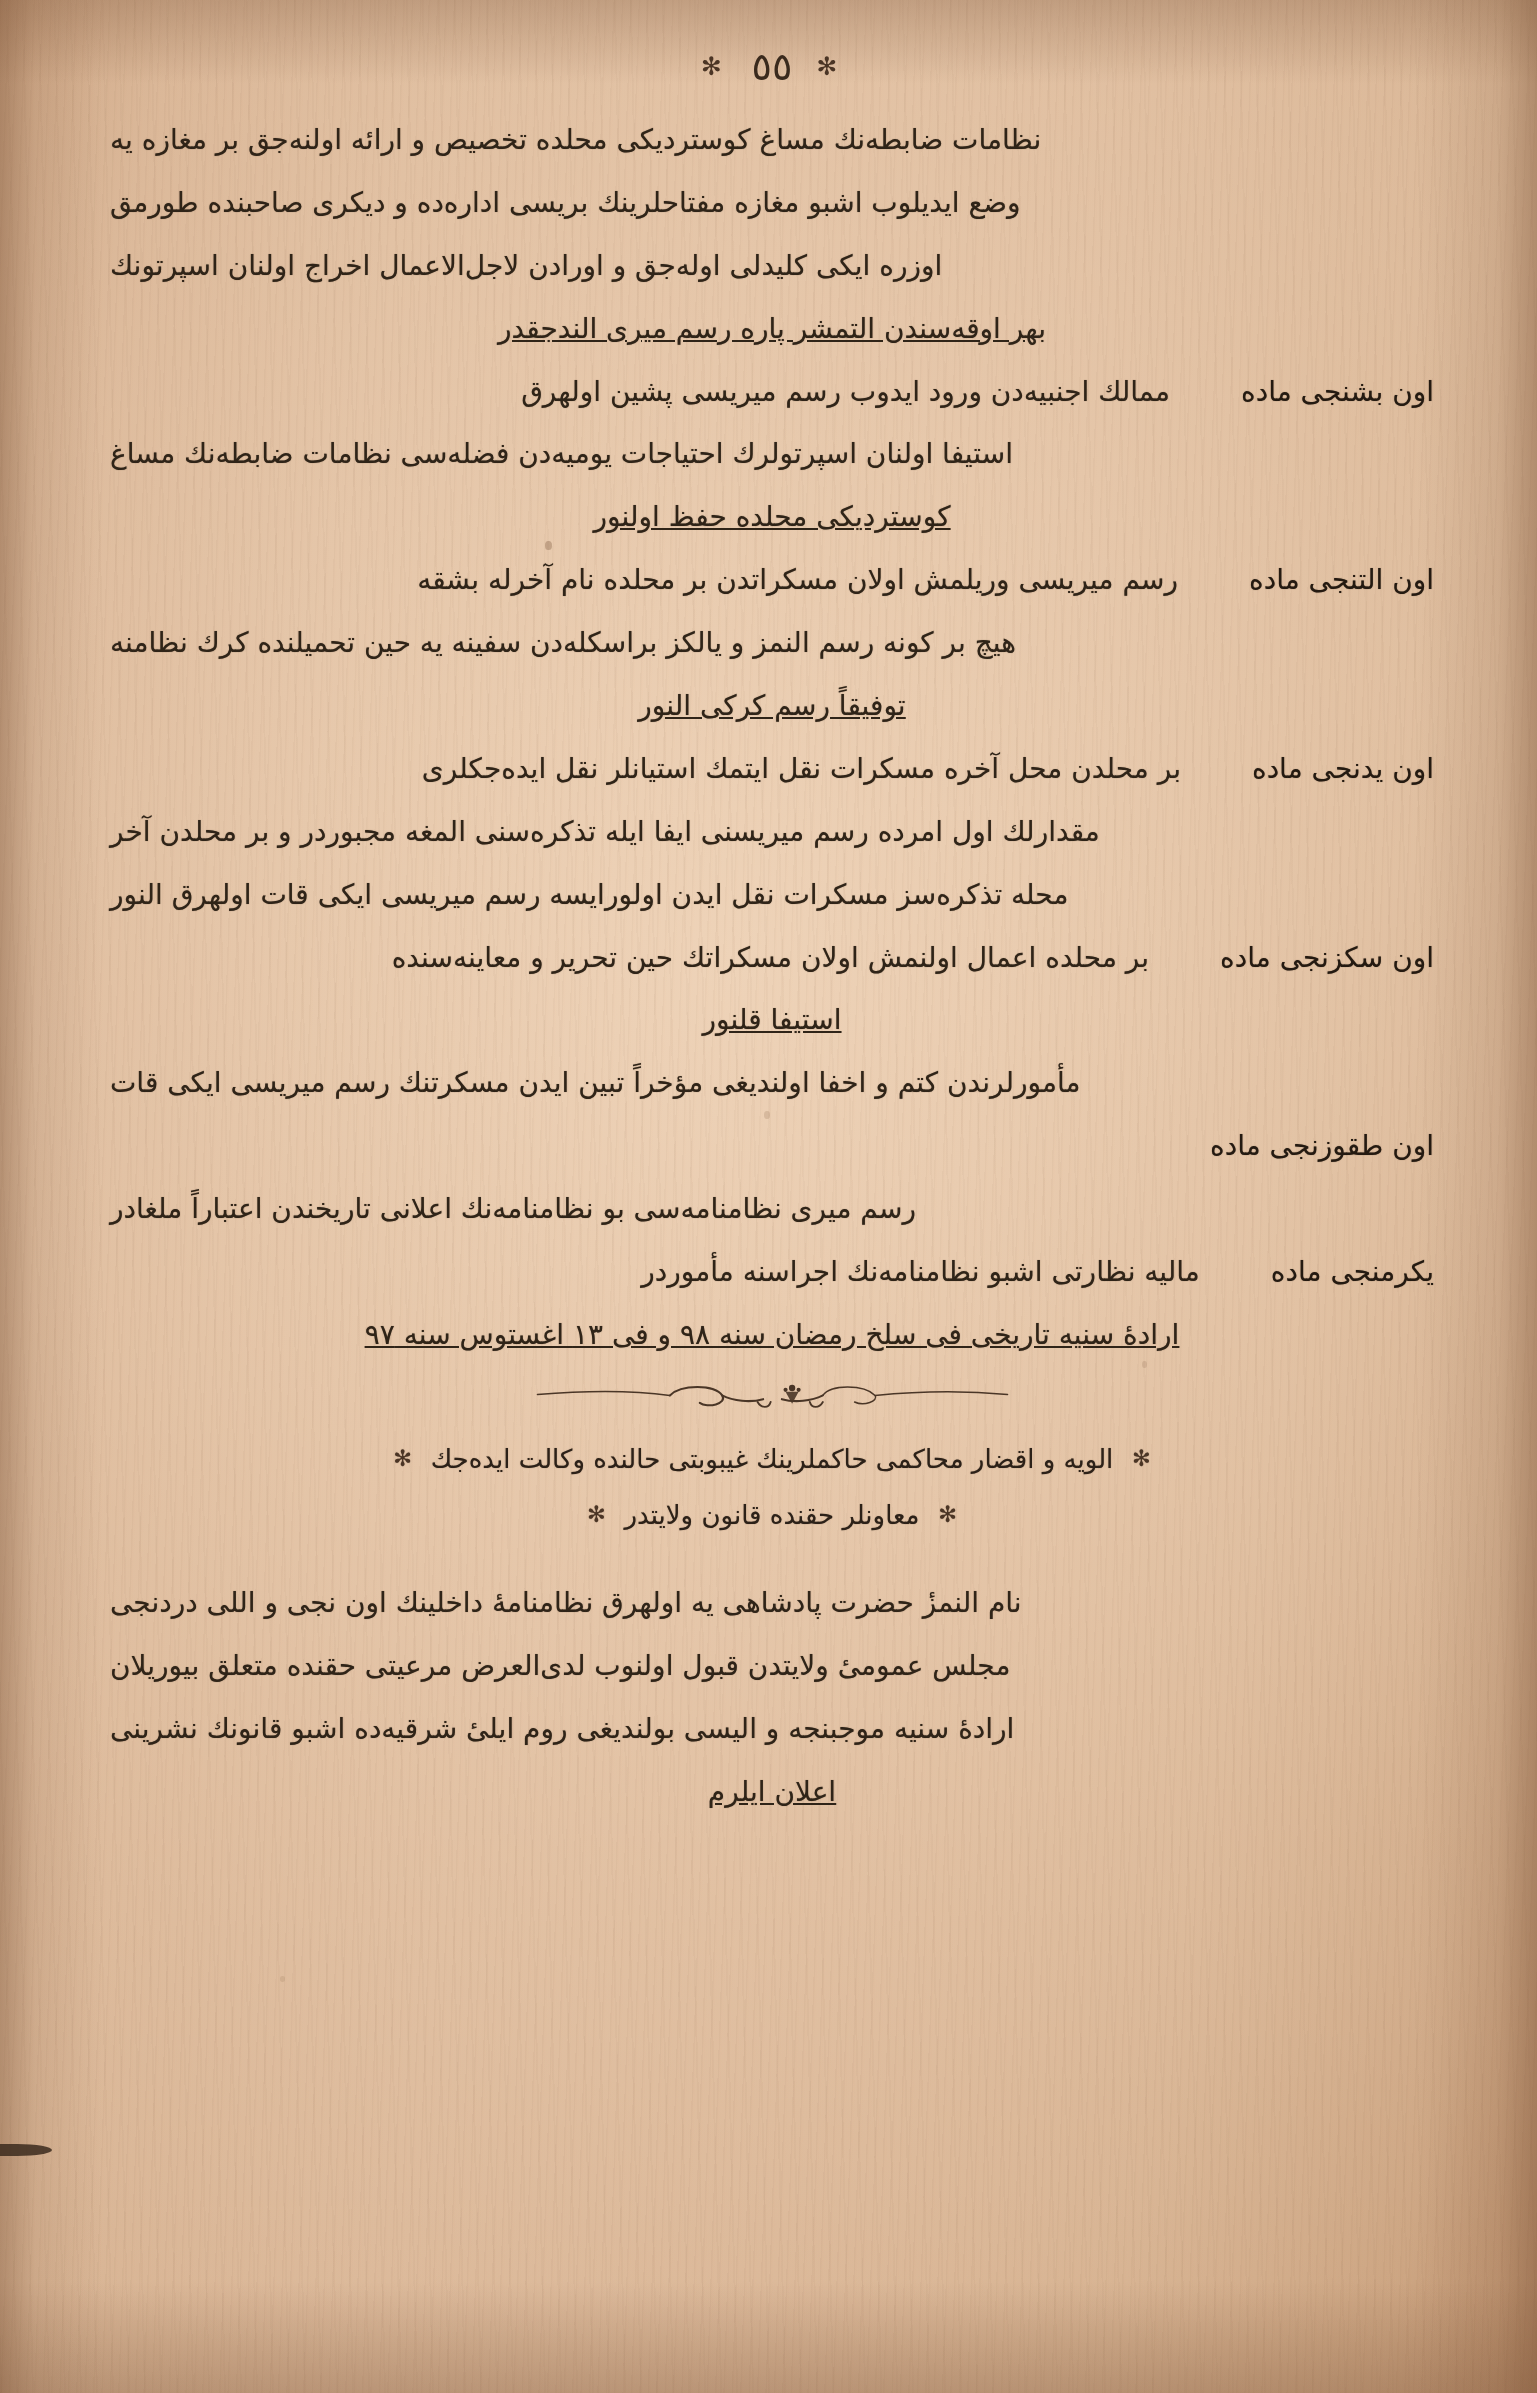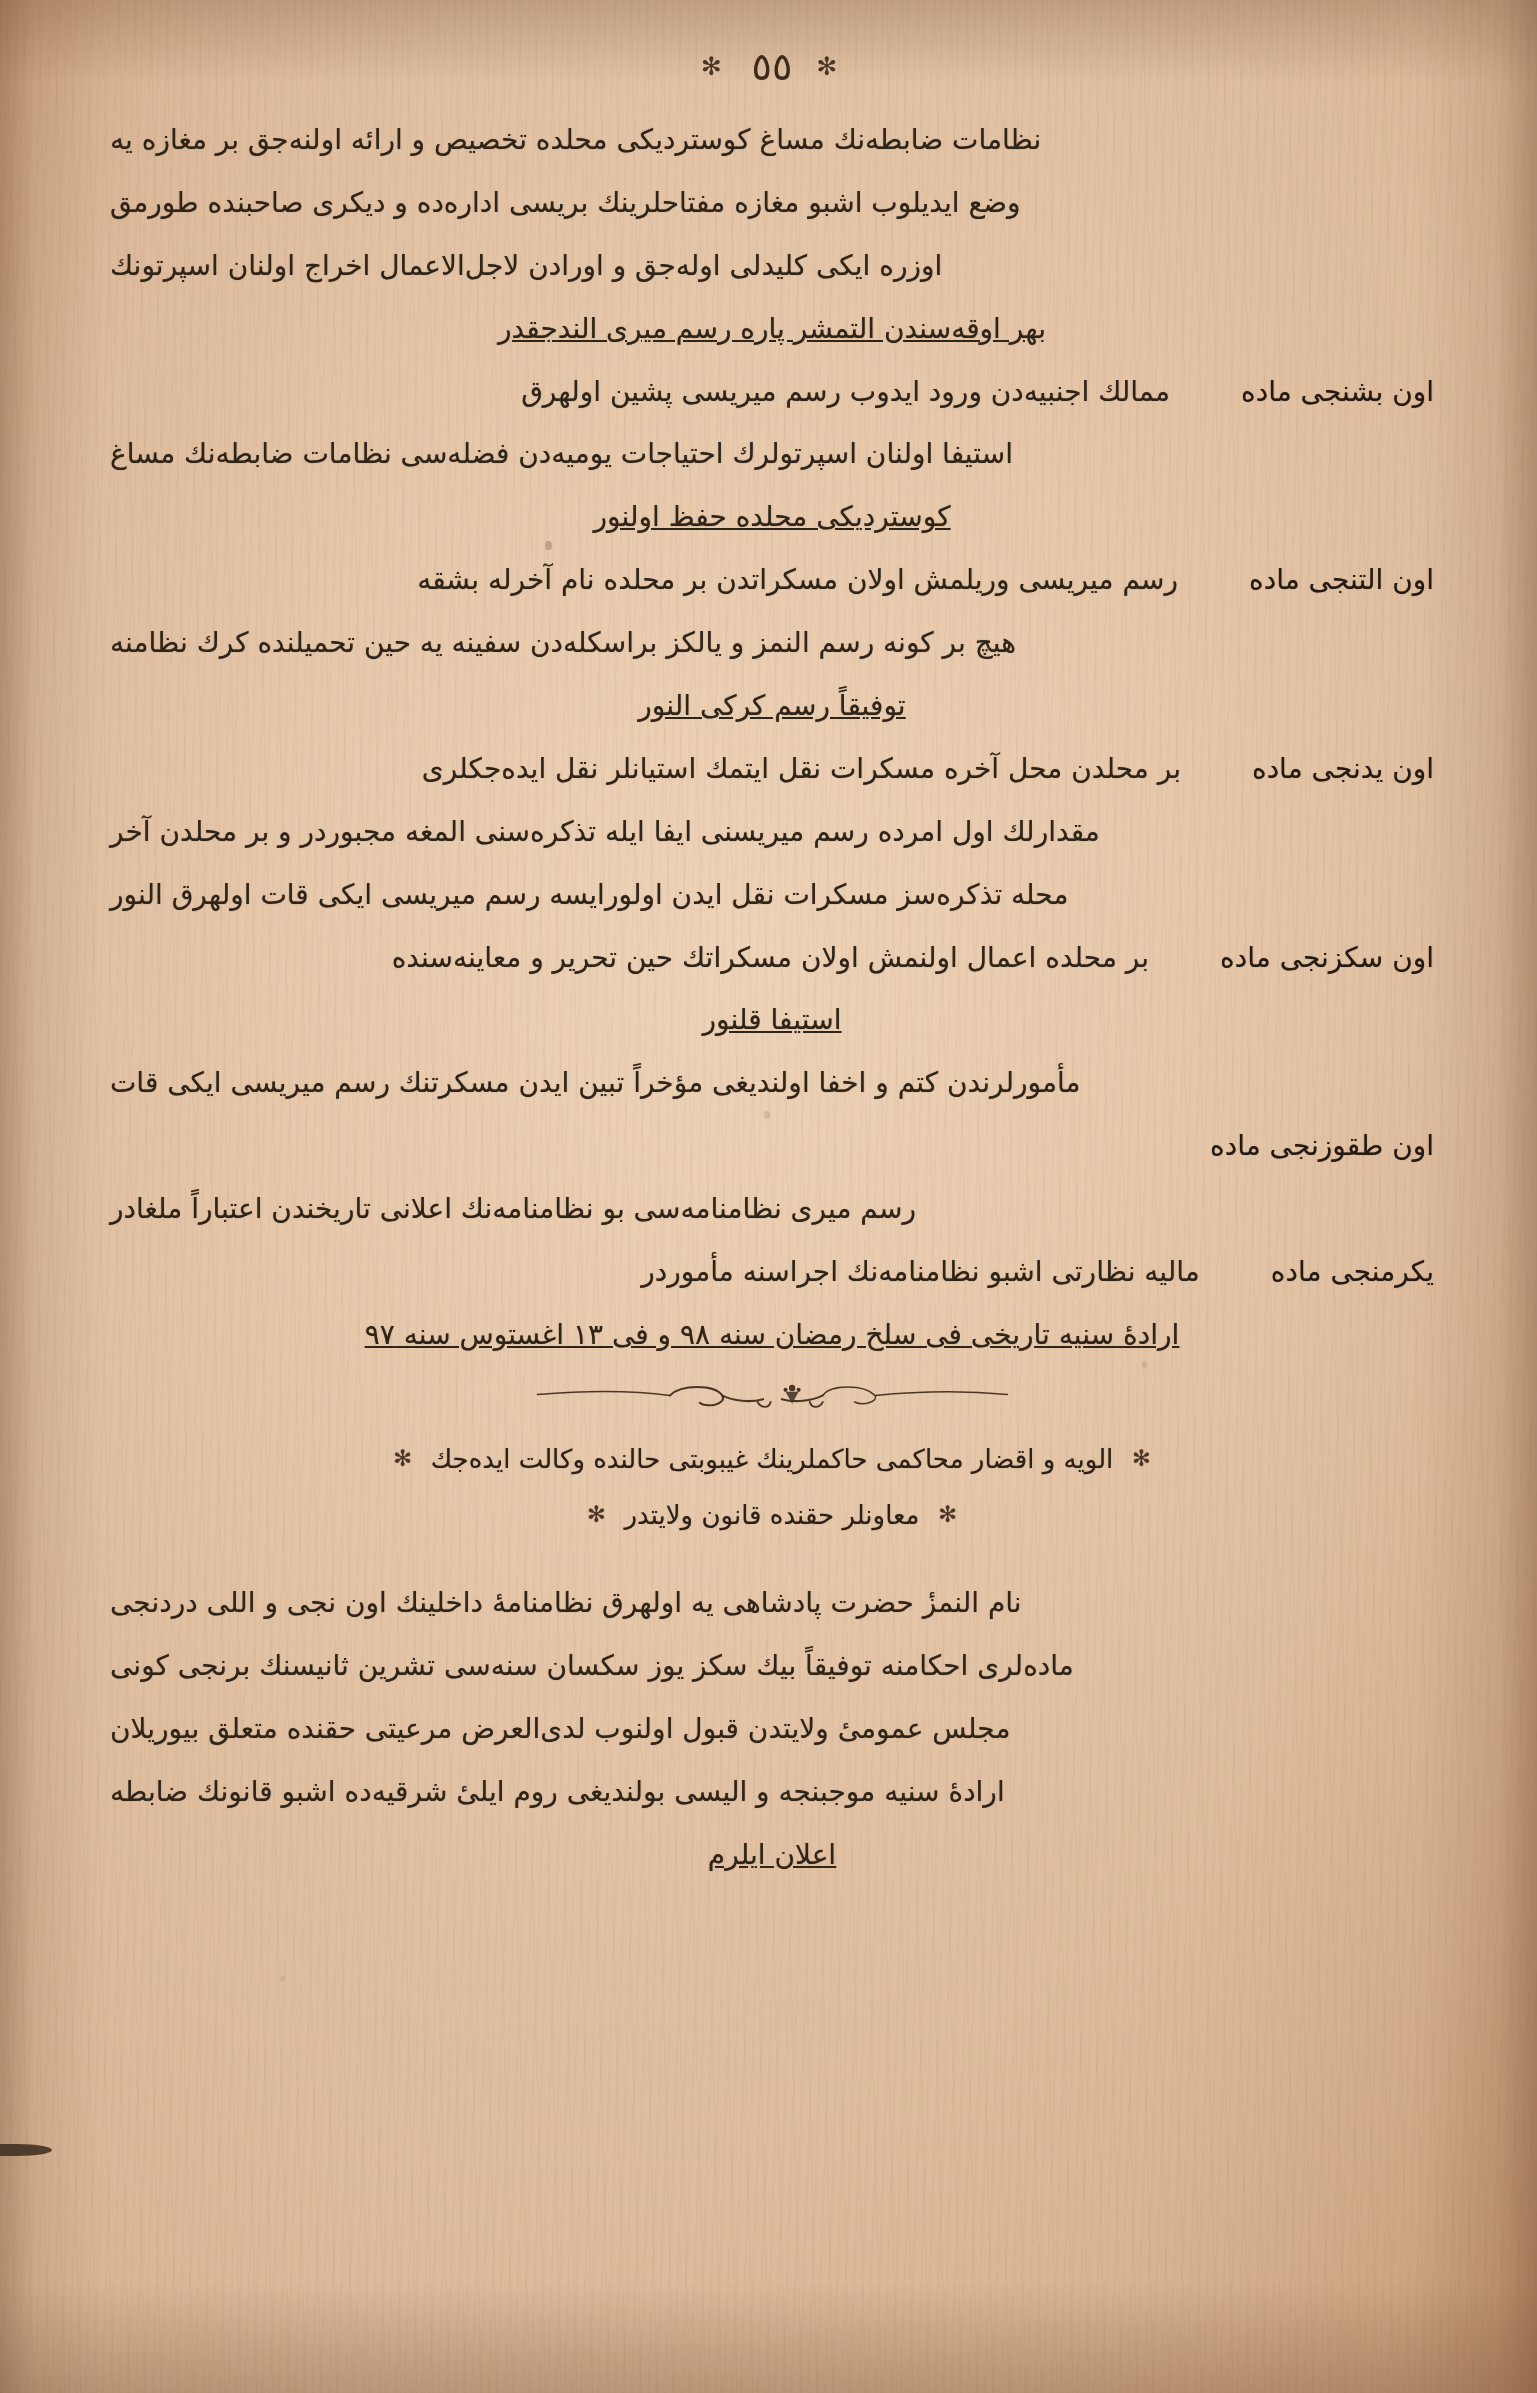--- a/index.html
+++ b/index.html
@@ -309,27 +309,24 @@
       <span class="star">✻</span>
     </div>
 
     <div class="spacer-14"></div>
 
     <div class="para">
       <div class="ln stretch">
         <span>نام النمزٔ حضرت پادشاهی یه اولهرق نظامنامهٔ داخلینك اون نجی و اللی دردنجی</span>
       </div>
       <div class="ln stretch">
-        <span>ماده‌لری احكامنه توفیقاً بیك سكز یوز سكسان سنه‌سی تشرین ثانیسنك برنجی كونی</span>
-      </div>
-      <div class="ln stretch">
         <span>مجلس عمومیٔ ولایتدن قبول اولنوب لدی‌العرض مرعیتی حقنده متعلق بیوریلان</span>
       </div>
       <div class="ln stretch">
-        <span>ارادهٔ سنیه موجبنجه و الیسی بولندیغی روم ایلیٔ شرقیه‌ده اشبو قانونك ضابطه</span>
+        <span>ارادهٔ سنیه موجبنجه و الیسی بولندیغی روم ایلیٔ شرقیه‌ده اشبو قانونك نشرینی</span>
       </div>
       <div class="ln center">
         <span>اعلان ایلرم</span>
       </div>
     </div>
 
   </div>
 </div>
 
 

